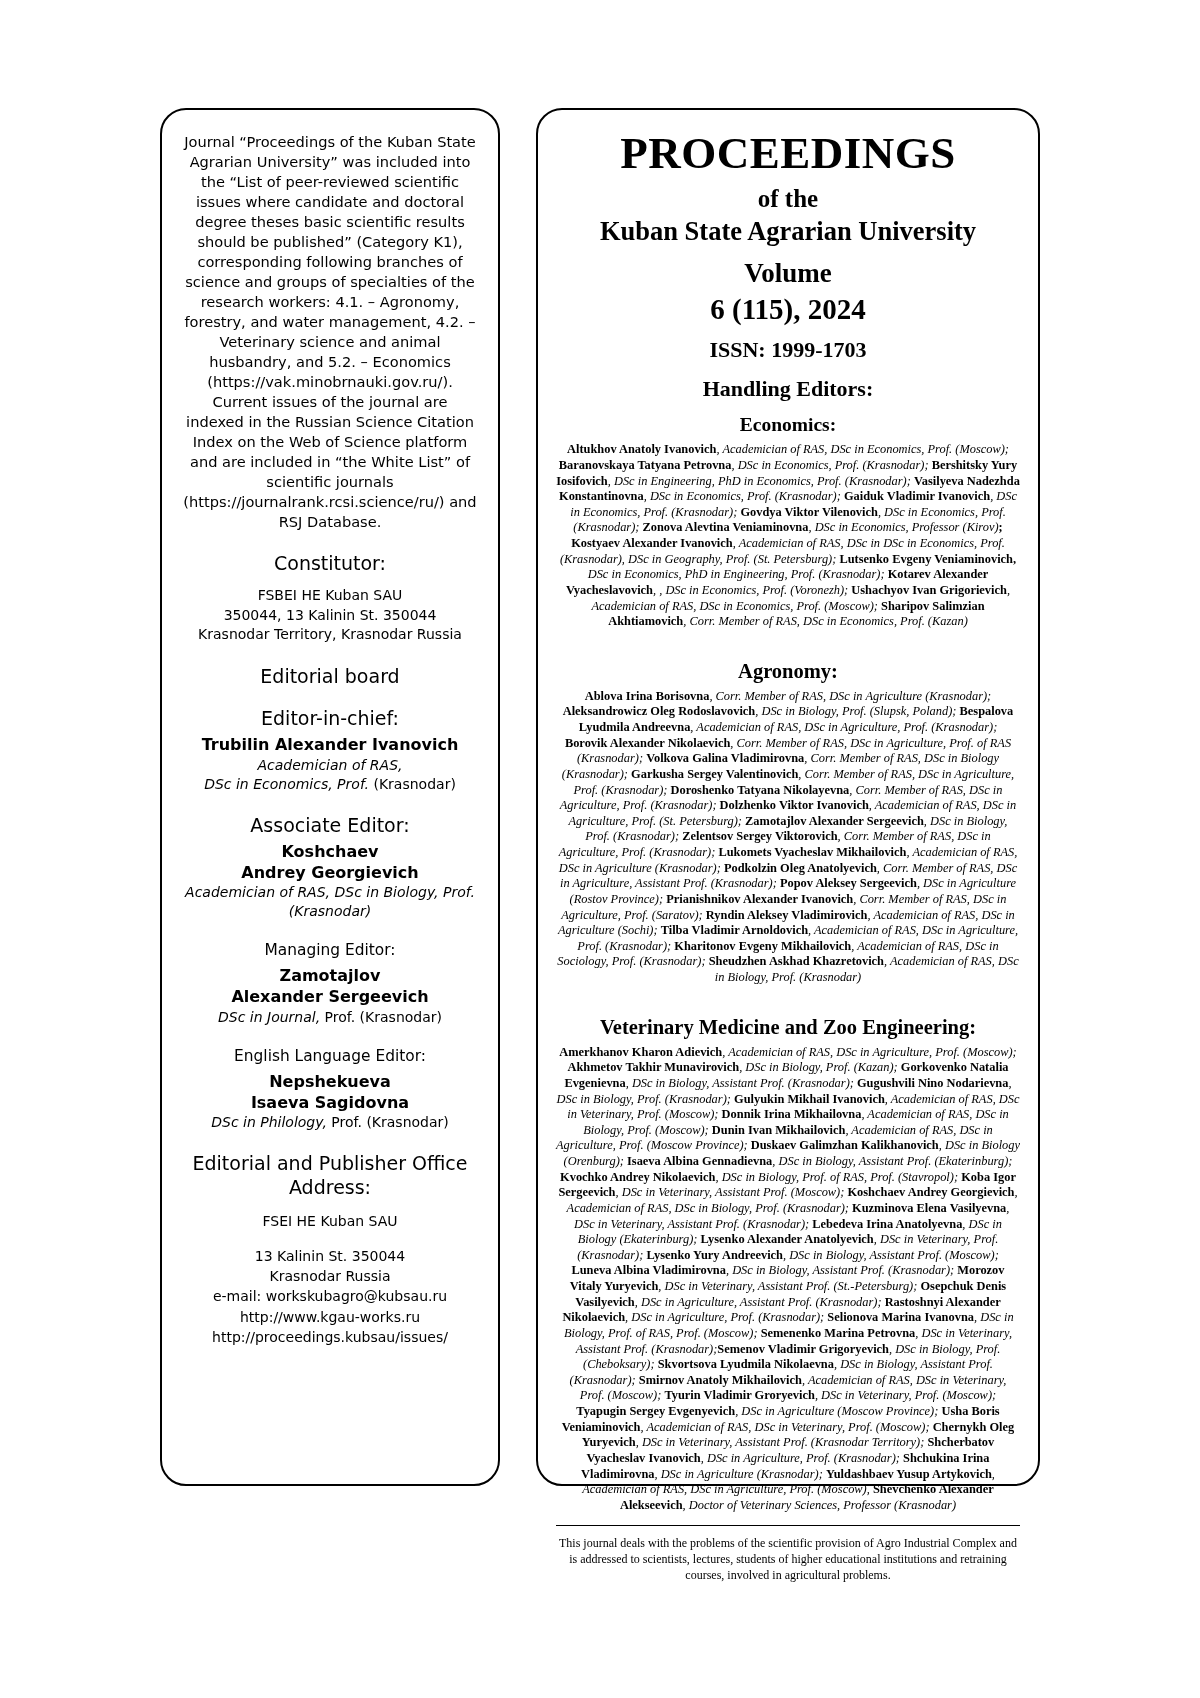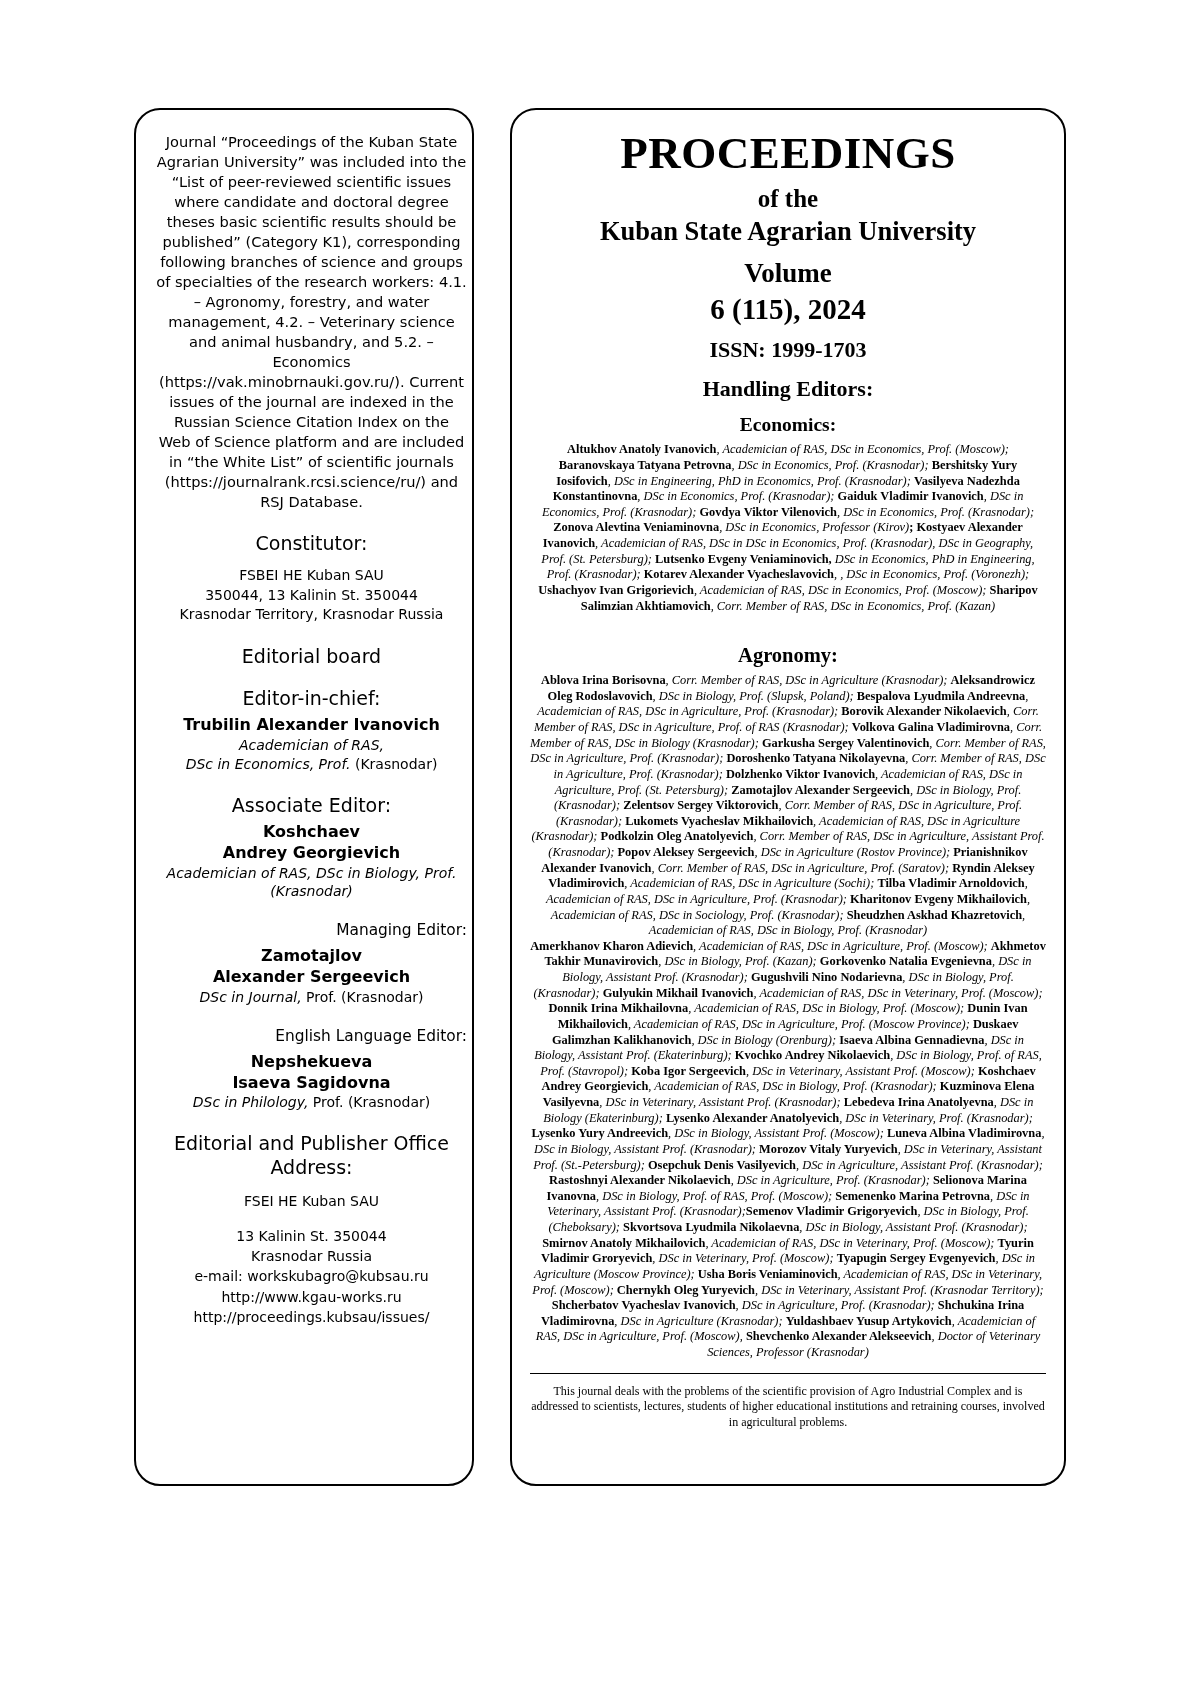--- a/index.html
+++ b/index.html
@@ -27,21 +27,21 @@
     border-radius: 26px;
     box-sizing: border-box;
     background: #fff;
   }
 
   
   .left-panel {
     width: 340px;
     height: 1378px;
     margin-right: 36px;
-    padding: 22px 5px 16px 20px;
+    padding: 22px 20px 16px 20px;
     font-family: "DejaVu Sans", sans-serif;
     text-align: center;
   }
   .left-intro {
     font-size: 14.6px;
     line-height: 1.37;
     text-align: center;
   }
   .sec-heading {
     font-size: 19px;
@@ -66,31 +66,30 @@
     font-style: italic;
     line-height: 1.35;
   }
   .desc-italic .roman {
     font-style: normal;
   }
   .label-plain {
     font-size: 15.4px;
     margin-top: 20px;
     margin-bottom: 7px;
-    text-align: right;
   }
   .addr-block {
     font-size: 14px;
     line-height: 1.45;
     margin-top: 14px;
   }
 
   
   .right-panel {
-    width: 556px;
+    width: 504px;
     height: 1378px;
     padding: 20px 18px 12px 18px;
     font-family: "Liberation Serif", serif;
     text-align: center;
   }
   .title-main {
     font-family: "Liberation Serif", serif;
     font-weight: bold;
     font-size: 45px;
     letter-spacing: 0.5px;
@@ -220,20 +219,21 @@
     <div>
       <div>
         <div class="section-title">Economics:</div>
         <div class="members"><b>Altukhov Anatoly Ivanovich</b>, Academician of RAS, DSc in Economics, Prof. (Moscow); <b>Baranovskaya Tatyana Petrovna</b>, DSc in Economics, Prof. (Krasnodar); <b>Bershitsky Yury Iosifovich</b>, DSc in Engineering, PhD in Economics, Prof. (Krasnodar); <b>Vasilyeva Nadezhda Konstantinovna</b>, DSc in Economics, Prof. (Krasnodar); <b>Gaiduk Vladimir Ivanovich</b>, DSc in Economics, Prof. (Krasnodar); <b>Govdya Viktor Vilenovich</b>, DSc in Economics, Prof. (Krasnodar); <b>Zonova Alevtina Veniaminovna</b>, DSc in Economics, Professor (Kirov)<b>; Kostyaev Alexander Ivanovich</b>, Academician of RAS, DSc in DSc in Economics, Prof. (Krasnodar), DSc in Geography, Prof. (St. Petersburg); <b>Lutsenko Evgeny Veniaminovich,</b> DSc in Economics, PhD in Engineering, Prof. (Krasnodar); <b>Kotarev Alexander Vyacheslavovich</b>, , DSc in Economics, Prof. (Voronezh); <b>Ushachyov Ivan Grigorievich</b>, Academician of RAS, DSc in Economics, Prof. (Moscow); <b>Sharipov Salimzian Akhtiamovich</b>, Corr. Member of RAS, DSc in Economics, Prof. (Kazan)</div>
       </div>
       <div>
         <div class="section-title big">Agronomy:</div>
         <div class="members"><b>Ablova Irina Borisovna</b>, Corr. Member of RAS, DSc in Agriculture (Krasnodar); <b>Aleksandrowicz Oleg Rodoslavovich</b>, DSc in Biology, Prof. (Slupsk, Poland); <b>Bespalova Lyudmila Andreevna</b>, Academician of RAS, DSc in Agriculture, Prof. (Krasnodar); <b>Borovik Alexander Nikolaevich</b>, Corr. Member of RAS, DSc in Agriculture, Prof. of RAS (Krasnodar); <b>Volkova Galina Vladimirovna</b>, Corr. Member of RAS, DSc in Biology (Krasnodar); <b>Garkusha Sergey Valentinovich</b>, Corr. Member of RAS, DSc in Agriculture, Prof. (Krasnodar); <b>Doroshenko Tatyana Nikolayevna</b>, Corr. Member of RAS, DSc in Agriculture, Prof. (Krasnodar); <b>Dolzhenko Viktor Ivanovich</b>, Academician of RAS, DSc in Agriculture, Prof. (St. Petersburg); <b>Zamotajlov Alexander Sergeevich</b>, DSc in Biology, Prof. (Krasnodar); <b>Zelentsov Sergey Viktorovich</b>, Corr. Member of RAS, DSc in Agriculture, Prof. (Krasnodar); <b>Lukomets Vyacheslav Mikhailovich</b>, Academician of RAS, DSc in Agriculture (Krasnodar); <b>Podkolzin Oleg Anatolyevich</b>, Corr. Member of RAS, DSc in Agriculture, Assistant Prof. (Krasnodar); <b>Popov Aleksey Sergeevich</b>, DSc in Agriculture (Rostov Province); <b>Prianishnikov Alexander Ivanovich</b>, Corr. Member of RAS, DSc in Agriculture, Prof. (Saratov); <b>Ryndin Aleksey Vladimirovich</b>, Academician of RAS, DSc in Agriculture (Sochi); <b>Tilba Vladimir Arnoldovich</b>, Academician of RAS, DSc in Agriculture, Prof. (Krasnodar); <b>Kharitonov Evgeny Mikhailovich</b>, Academician of RAS, DSc in Sociology, Prof. (Krasnodar); <b>Sheudzhen Askhad Khazretovich</b>, Academician of RAS, DSc in Biology, Prof. (Krasnodar)</div>
       </div>
       <div>
+        <div class="section-title big">Veterinary Medicine and Zoo Engineering:</div>
         <div class="members"><b>Amerkhanov Kharon Adievich</b>, Academician of RAS, DSc in Agriculture, Prof. (Moscow); <b>Akhmetov Takhir Munavirovich</b>, DSc in Biology, Prof. (Kazan); <b>Gorkovenko Natalia Evgenievna</b>, DSc in Biology, Assistant Prof. (Krasnodar); <b>Gugushvili Nino Nodarievna</b>, DSc in Biology, Prof. (Krasnodar); <b>Gulyukin Mikhail Ivanovich</b>, Academician of RAS, DSc in Veterinary, Prof. (Moscow); <b>Donnik Irina Mikhailovna</b>, Academician of RAS, DSc in Biology, Prof. (Moscow); <b>Dunin Ivan Mikhailovich</b>, Academician of RAS, DSc in Agriculture, Prof. (Moscow Province); <b>Duskaev Galimzhan Kalikhanovich</b>, DSc in Biology (Orenburg); <b>Isaeva Albina Gennadievna</b>, DSc in Biology, Assistant Prof. (Ekaterinburg); <b>Kvochko Andrey Nikolaevich</b>, DSc in Biology, Prof. of RAS, Prof. (Stavropol); <b>Koba Igor Sergeevich</b>, DSc in Veterinary, Assistant Prof. (Moscow); <b>Koshchaev Andrey Georgievich</b>, Academician of RAS, DSc in Biology, Prof. (Krasnodar); <b>Kuzminova Elena Vasilyevna</b>, DSc in Veterinary, Assistant Prof. (Krasnodar); <b>Lebedeva Irina Anatolyevna</b>, DSc in Biology (Ekaterinburg); <b>Lysenko Alexander Anatolyevich</b>, DSc in Veterinary, Prof. (Krasnodar); <b>Lysenko Yury Andreevich</b>, DSc in Biology, Assistant Prof. (Moscow); <b>Luneva Albina Vladimirovna</b>, DSc in Biology, Assistant Prof. (Krasnodar); <b>Morozov Vitaly Yuryevich</b>, DSc in Veterinary, Assistant Prof. (St.-Petersburg); <b>Osepchuk Denis Vasilyevich</b>, DSc in Agriculture, Assistant Prof. (Krasnodar); <b>Rastoshnyi Alexander Nikolaevich</b>, DSc in Agriculture, Prof. (Krasnodar); <b>Selionova Marina Ivanovna</b>, DSc in Biology, Prof. of RAS, Prof. (Moscow); <b>Semenenko Marina Petrovna</b>, DSc in Veterinary, Assistant Prof. (Krasnodar);<b>Semenov Vladimir Grigoryevich</b>, DSc in Biology, Prof. (Cheboksary); <b>Skvortsova Lyudmila Nikolaevna</b>, DSc in Biology, Assistant Prof. (Krasnodar); <b>Smirnov Anatoly Mikhailovich</b>, Academician of RAS, DSc in Veterinary, Prof. (Moscow); <b>Tyurin Vladimir Groryevich</b>, DSc in Veterinary, Prof. (Moscow); <b>Tyapugin Sergey Evgenyevich</b>, DSc in Agriculture (Moscow Province); <b>Usha Boris Veniaminovich</b>, Academician of RAS, DSc in Veterinary, Prof. (Moscow); <b>Chernykh Oleg Yuryevich</b>, DSc in Veterinary, Assistant Prof. (Krasnodar Territory); <b>Shcherbatov Vyacheslav Ivanovich</b>, DSc in Agriculture, Prof. (Krasnodar); <b>Shchukina Irina Vladimirovna</b>, DSc in Agriculture (Krasnodar); <b>Yuldashbaev Yusup Artykovich</b>, Academician of RAS, DSc in Agriculture, Prof. (Moscow), <b>Shevchenko Alexander Alekseevich</b>, Doctor of Veterinary Sciences, Professor (Krasnodar)</div>
       </div>
     </div>
 
     <div class="footer-note">This journal deals with the problems of the scientific provision of Agro Industrial Complex and is addressed to scientists, lectures, students of higher educational institutions and retraining courses, involved in agricultural problems.</div>
   </div>
 
 </div>
 
 </body></html>

